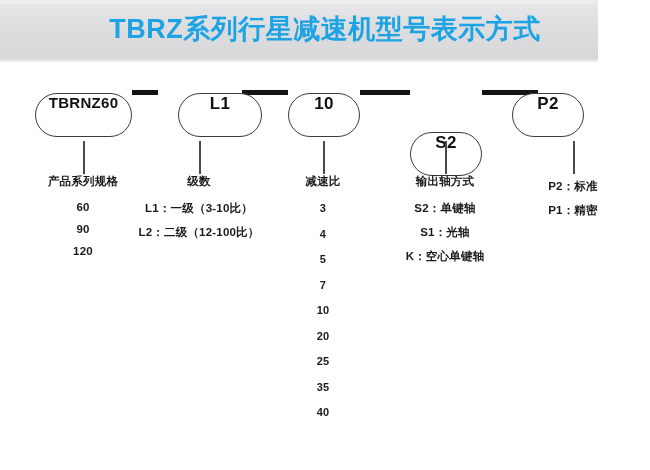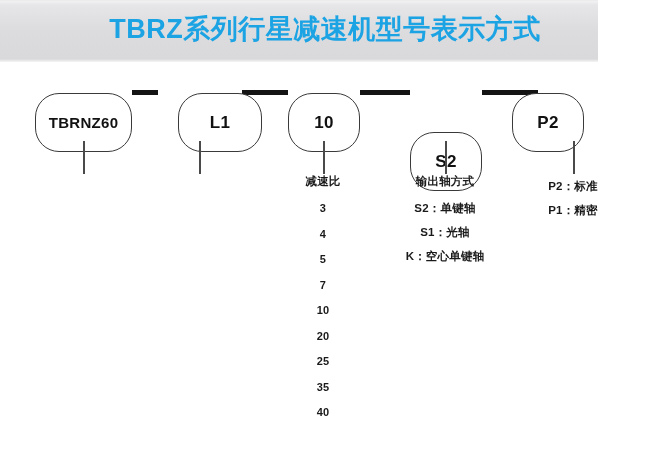--- a/index.html
+++ b/index.html
@@ -52,27 +52,27 @@
   .connector {
     position: absolute;
     height: 5px;
     background: #141414;
     top: 28px;
   }
 
   .node {
     position: absolute;
     top: 31px;
-    height: 59px;
+    height: 44px;
     border: 1.4px solid #3a3a3a;
     border-radius: 24px;
     background: #ffffff;
     box-sizing: border-box;
     display: flex;
-    align-items: center;
+    align-items: flex-start;
     justify-content: center;
     color: #111111;
     font-size: 17px;
     font-weight: bold;
     letter-spacing: 0.3px;
   }
   .node.small-text {
     font-size: 15px;
   }
 
@@ -142,21 +142,32 @@
   <div class="node" style="left:512px; width:72px;">
     <span>P2</span>
   </div>
 
   <div class="stem" style="left:83px;"></div>
   <div class="stem" style="left:199px;"></div>
   <div class="stem" style="left:323px;"></div>
   <div class="stem" style="left:445px;"></div>
   <div class="stem" style="left:573px;"></div>
 
+  <div class="column" style="left:13px; width:140px;">
+    <div class="col-head">产品系列规格</div>
+    <div class="col-item">60</div>
+    <div class="col-item">90</div>
+    <div class="col-item">120</div>
+  </div>
 
+  <div class="column" style="left:109px; width:180px;">
+    <div class="col-head">级数</div>
+    <div class="col-item wide">L1：一级（3-10比）</div>
+    <div class="col-item wide">L2：二级（12-100比）</div>
+  </div>
 
   <div class="column" style="left:283px; width:80px;">
     <div class="col-head">减速比</div>
     <div class="col-item ratio">3</div>
     <div class="col-item ratio">4</div>
     <div class="col-item ratio">5</div>
     <div class="col-item ratio">7</div>
     <div class="col-item ratio">10</div>
     <div class="col-item ratio">20</div>
     <div class="col-item ratio">25</div>

